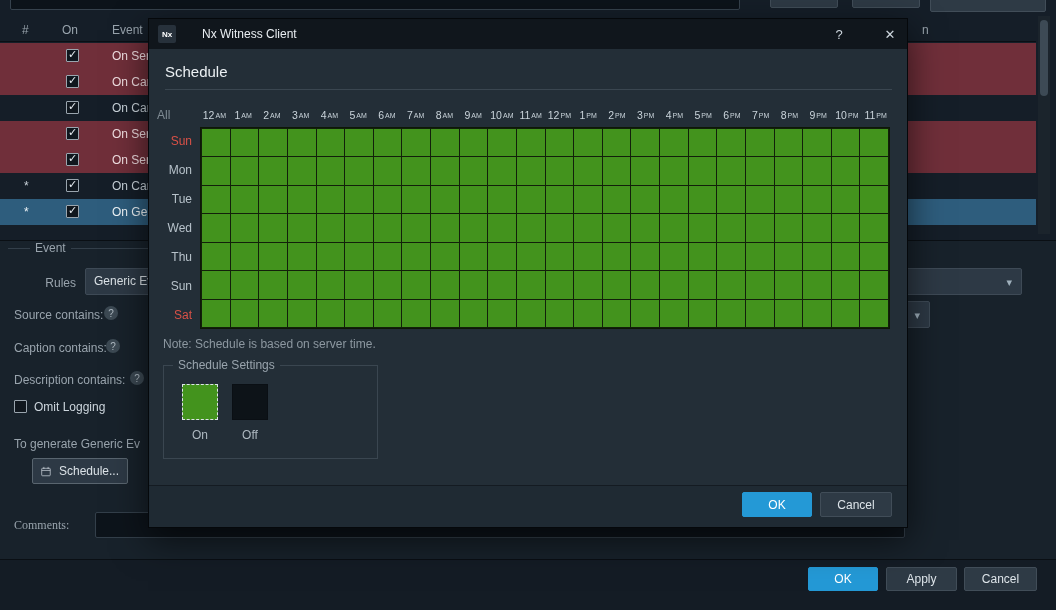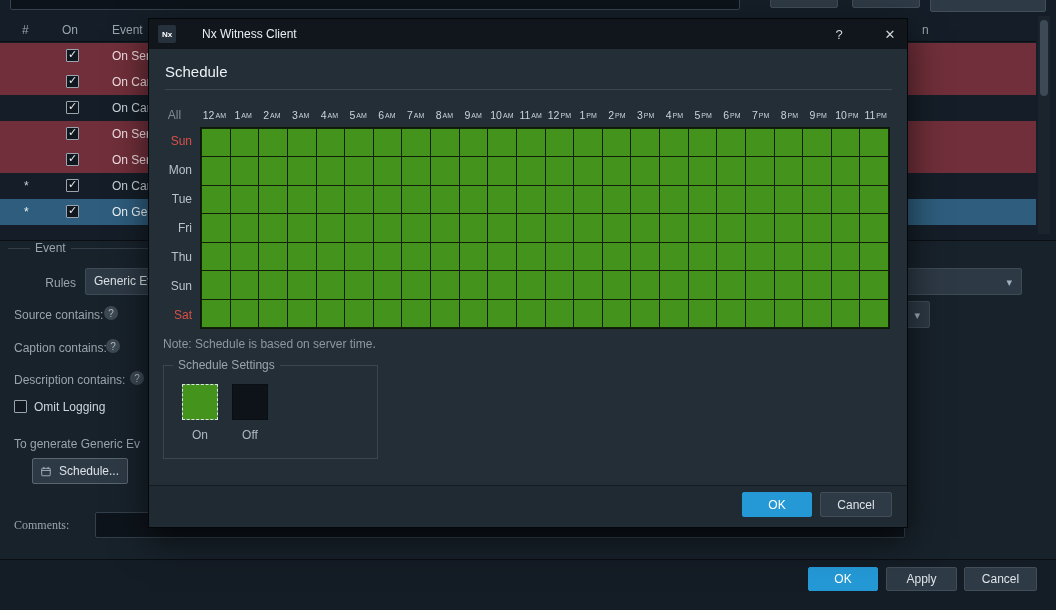--- a/index.html
+++ b/index.html
@@ -75,21 +75,21 @@
   .dialog { left:148px; top:18px; width:760px; height:510px; background:#232e37; border:1px solid #05080b; box-shadow:0 12px 34px rgba(0,0,0,.6); z-index:10; }
   .titlebar { position:absolute; left:0; top:0; width:758px; height:30px; background:#10161c; display:flex; align-items:center; padding-left:9px;gap:17px; }
   .app-icon { width:18px; height:18px; background:#27313b; color:#fff; font-size:8px; font-weight:bold; display:flex; align-items:center; justify-content:center; border-radius:2px; }
   .dlg-title { margin-left:9px; color:#e9eef2; flex:1; }
   .tb-btn { width:34px; height:30px; display:flex; align-items:center; justify-content:center; color:#cdd6dd; font-size:13px; }
 
   .dlg-heading { left:16px; top:44px; font-size:15px; color:#ebf0f3; }
   .dlg-sep { left:16px; top:70px; width:727px; height:1px; background:#3a4650; }
 
   .sched-header { left:8px; top:86px; width:733px; height:20px; display:flex; }
-  .all-label { width:43px; text-align:center; padding-right:8px; color:#7f8b93; line-height:20px; }
+  .all-label { width:43px; text-align:left; padding-right:8px; color:#7f8b93; line-height:20px; }
   .hours { width:690px; display:grid; grid-template-columns:repeat(24,1fr); }
   .hour-label { display:flex; align-items:center; justify-content:center; color:#cad4db; }
   .hnum { font-size:10.5px; } .hsuf { font-size:7px; margin-left:1px; }
 
   .sched-body { left:8px; top:108px; width:733px; height:202px; display:flex; }
   .days { width:43px; display:flex; flex-direction:column; }
   .day-label { flex:1; display:flex; align-items:center; justify-content:flex-end; padding-right:8px; color:#b7c2ca; }
   .day-label.weekend { color:#d85147; }
   .grid { width:690px; height:202px; display:grid; grid-template-columns:repeat(24,1fr); grid-template-rows:repeat(7,1fr); gap:1px; background:#12200a; padding:1px; border:1px solid #0d1806; }
 
@@ -327,21 +327,21 @@
             <span class="hsuf">PM</span>
           </div>
         </div>
     </div>
 
     <div class="abs sched-body">
       <div class="days">
           <div class="day-label weekend">Sun</div>
           <div class="day-label">Mon</div>
           <div class="day-label">Tue</div>
-          <div class="day-label">Fri</div>
+          <div class="day-label">Wed</div>
           <div class="day-label">Thu</div>
           <div class="day-label">Sun</div>
           <div class="day-label weekend">Sat</div>
         </div>
       <div class="grid">
           <div class="cell" style="background: rgb(67, 147, 29);"></div>
           <div class="cell" style="background: rgb(67, 147, 29);"></div>
           <div class="cell" style="background: rgb(67, 147, 29);"></div>
           <div class="cell" style="background: rgb(67, 147, 29);"></div>
           <div class="cell" style="background: rgb(67, 147, 29);"></div>

